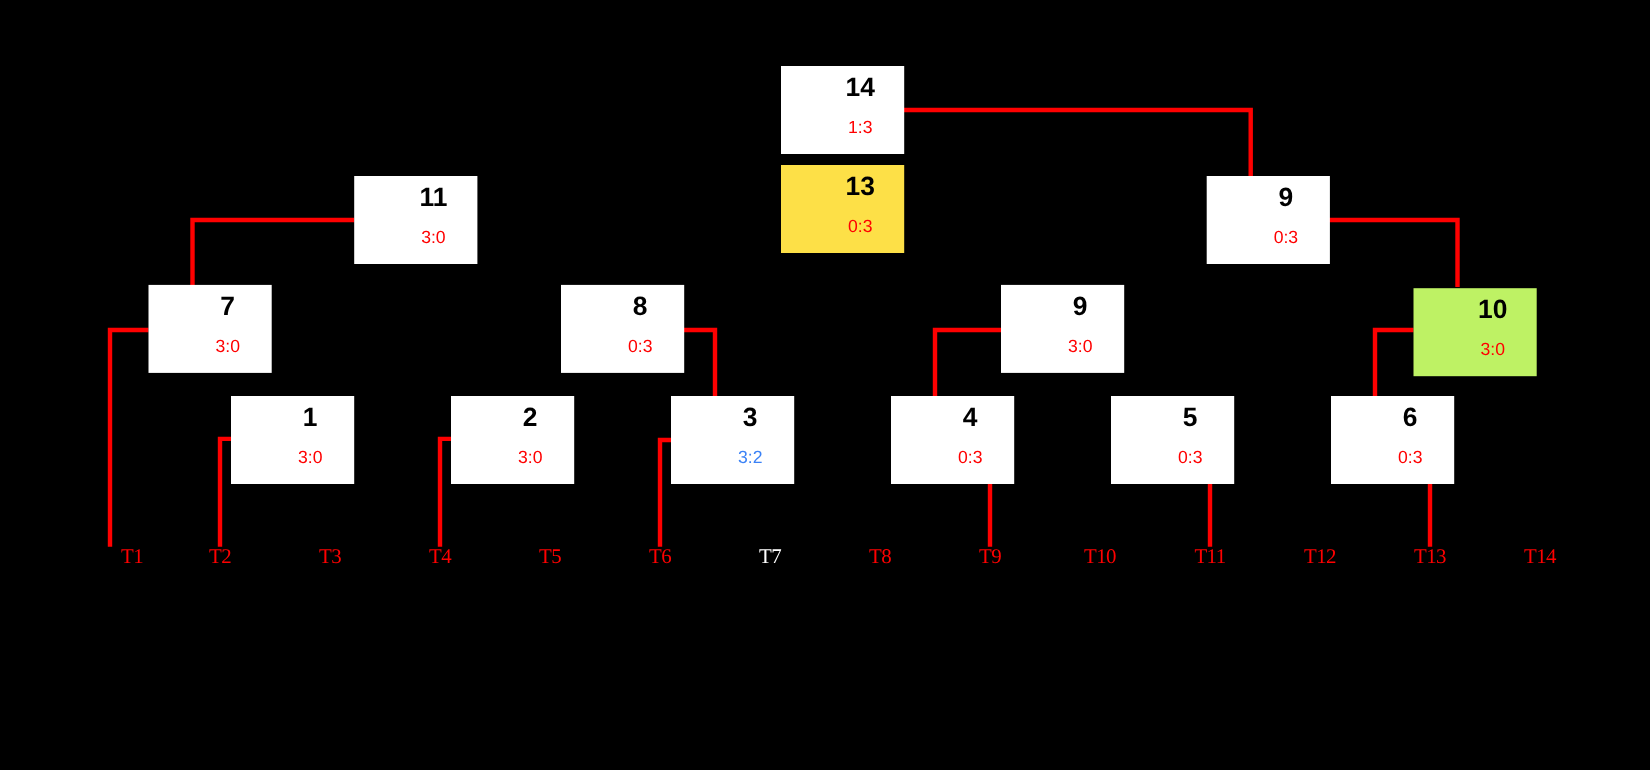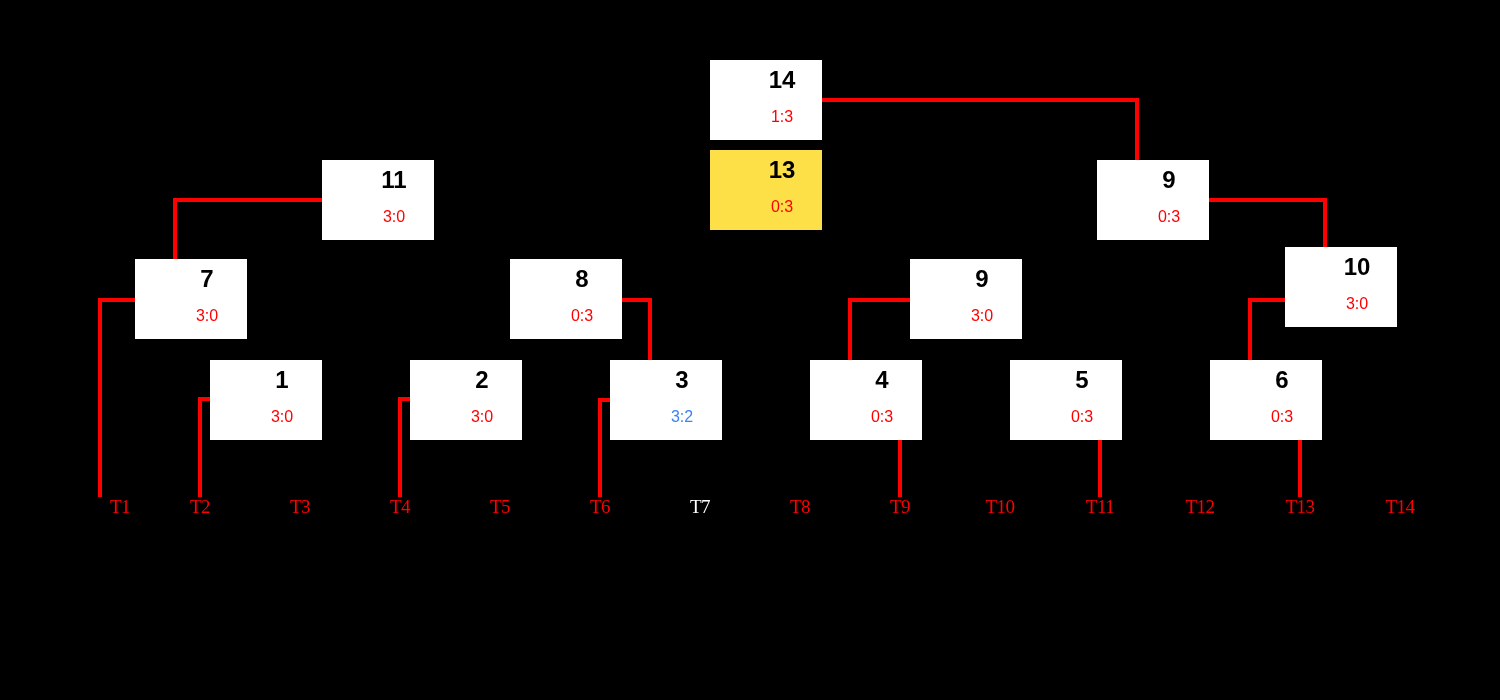--- a/index.html
+++ b/index.html
@@ -86,21 +86,21 @@
         <div class="mscore" style="color: rgb(255, 0, 0);">3:0</div>
       </div>
       <div class="match" style="left: 510px; top: 259px; background: rgb(255, 255, 255);">
         <div class="mnum" style="color: rgb(0, 0, 0);">8</div>
         <div class="mscore" style="color: rgb(255, 0, 0);">0:3</div>
       </div>
       <div class="match" style="left: 910px; top: 259px; background: rgb(255, 255, 255);">
         <div class="mnum" style="color: rgb(0, 0, 0);">9</div>
         <div class="mscore" style="color: rgb(255, 0, 0);">3:0</div>
       </div>
-      <div class="match" style="left: 1285px; top: 247px; background: #ffffff;">
+      <div class="match" style="left: 1285px; top: 262px; background: #bef264;">
         <div class="mnum" style="color: rgb(0, 0, 0);">10</div>
         <div class="mscore" style="color: rgb(255, 0, 0);">3:0</div>
       </div>
       <div class="match" style="left: 322px; top: 160px; background: rgb(255, 255, 255);">
         <div class="mnum" style="color: rgb(0, 0, 0);">11</div>
         <div class="mscore" style="color: rgb(255, 0, 0);">3:0</div>
       </div>
       <div class="match" style="left: 1097px; top: 160px; background: rgb(255, 255, 255);">
         <div class="mnum" style="color: rgb(0, 0, 0);">9</div>
         <div class="mscore" style="color: rgb(255, 0, 0);">0:3</div>

